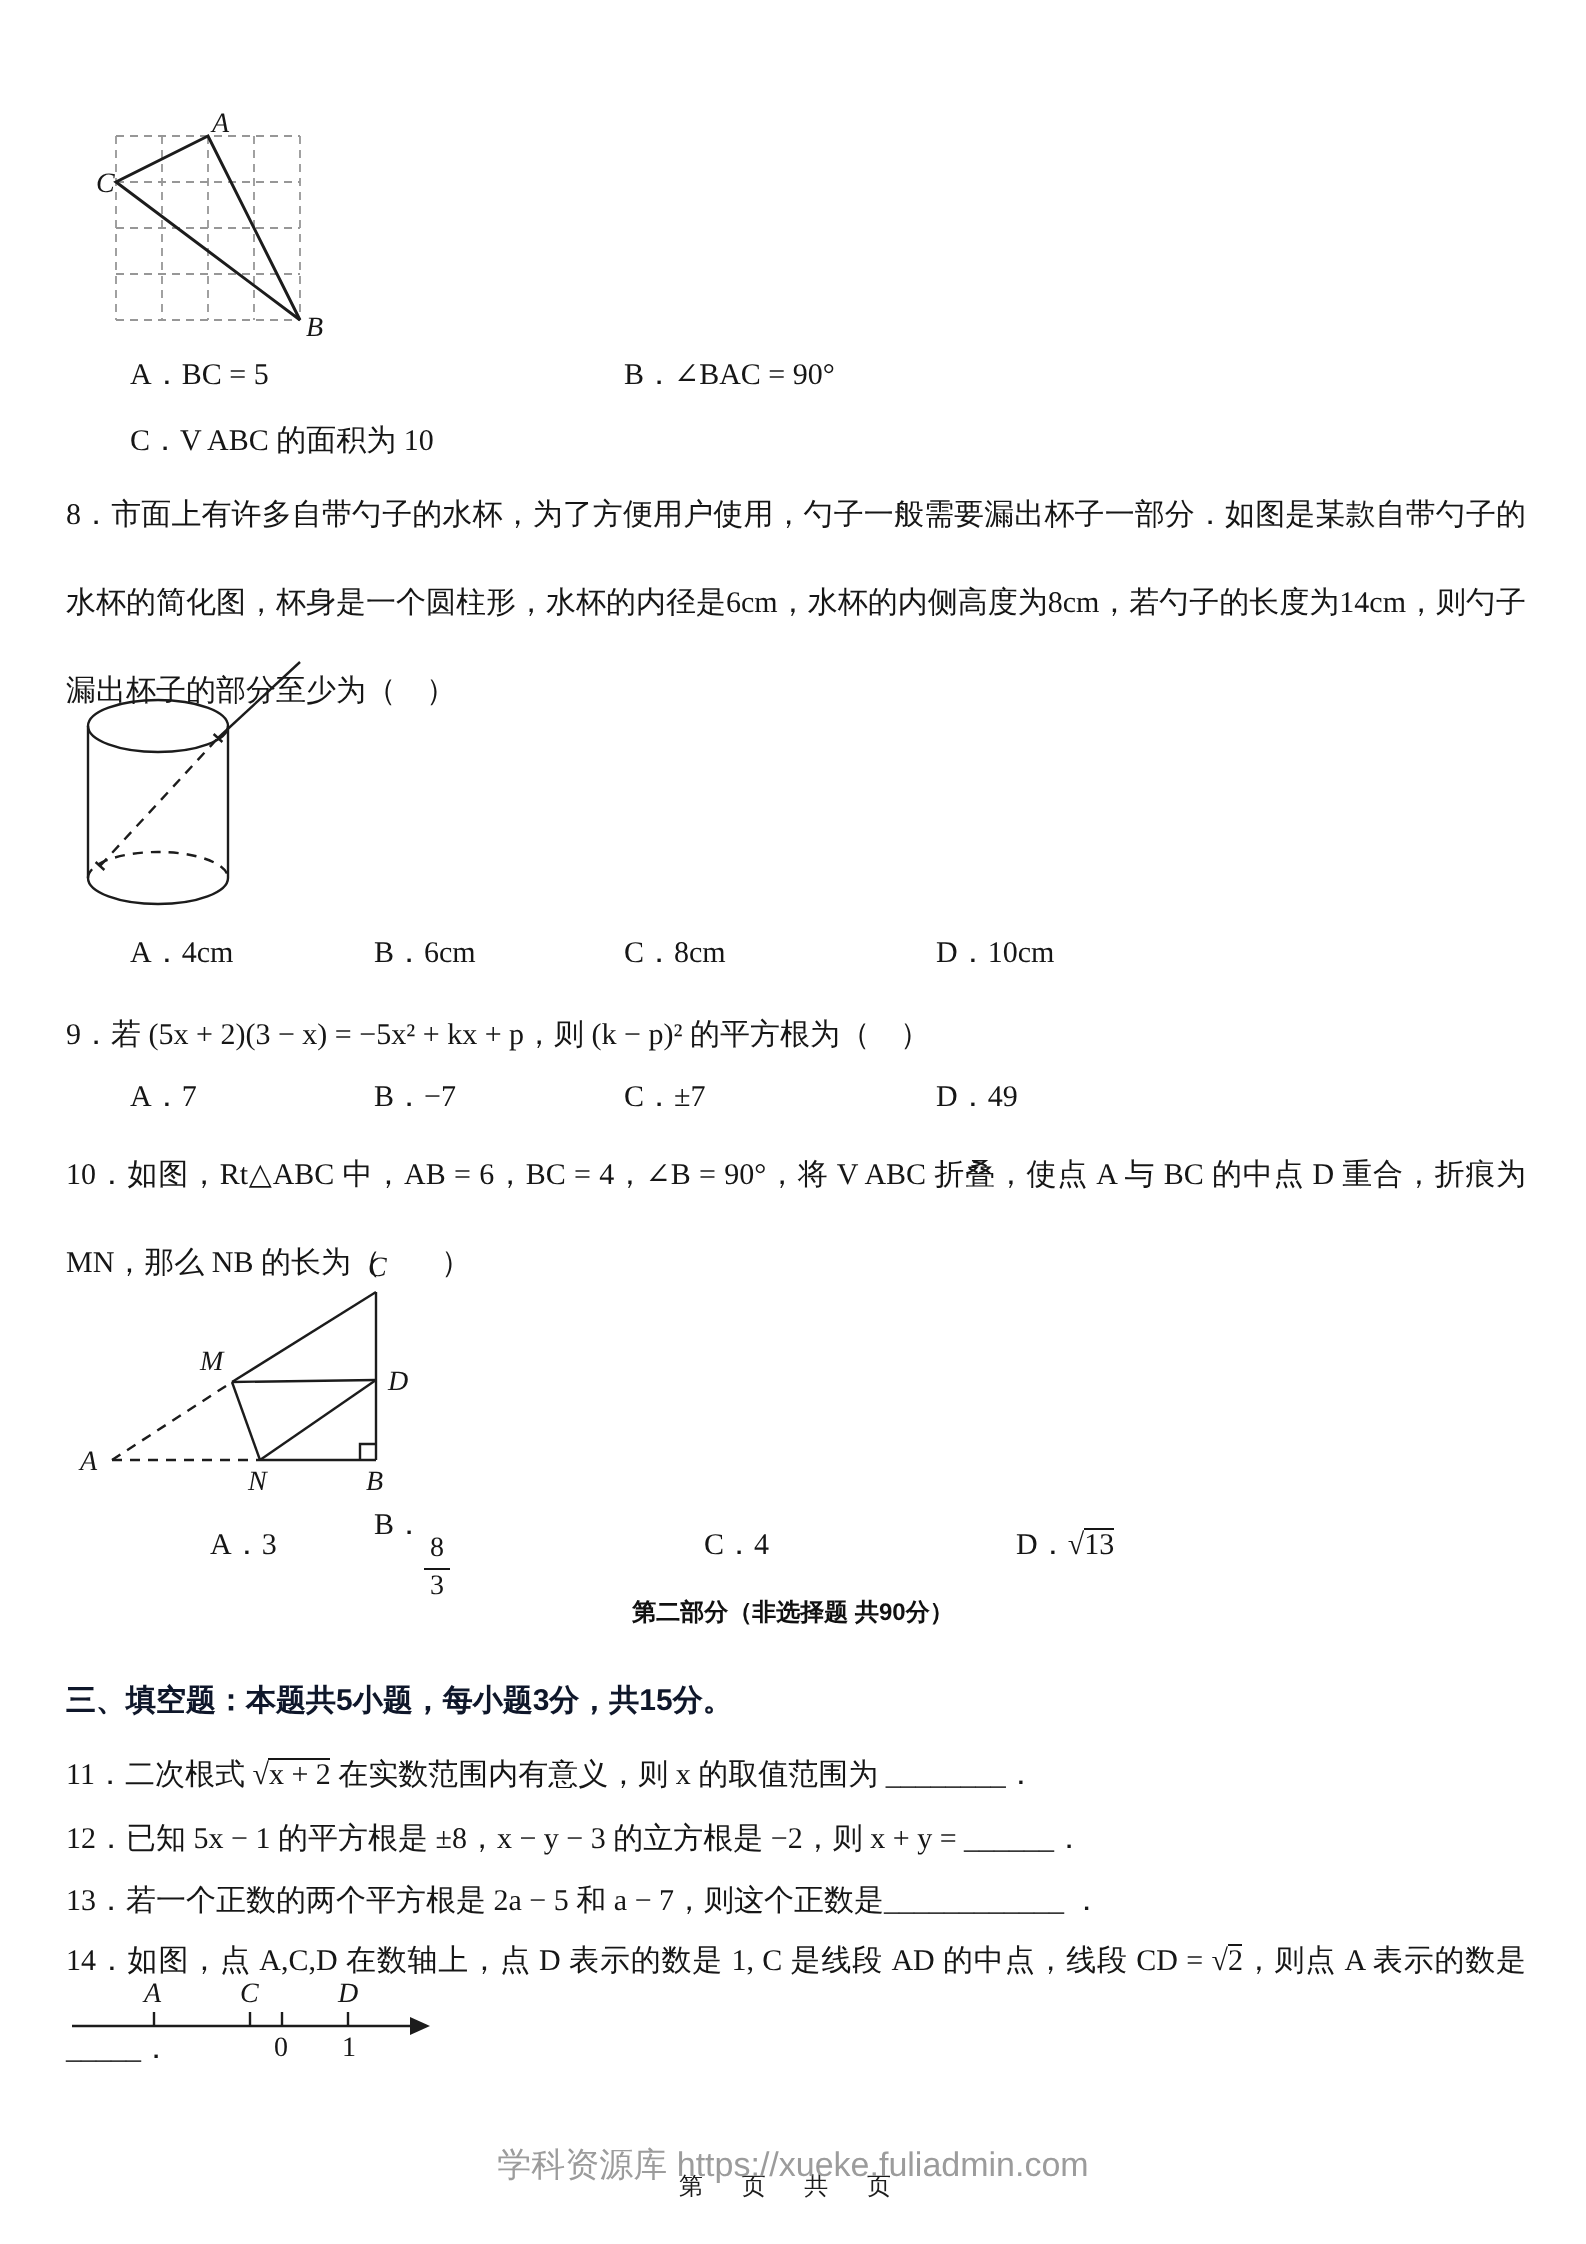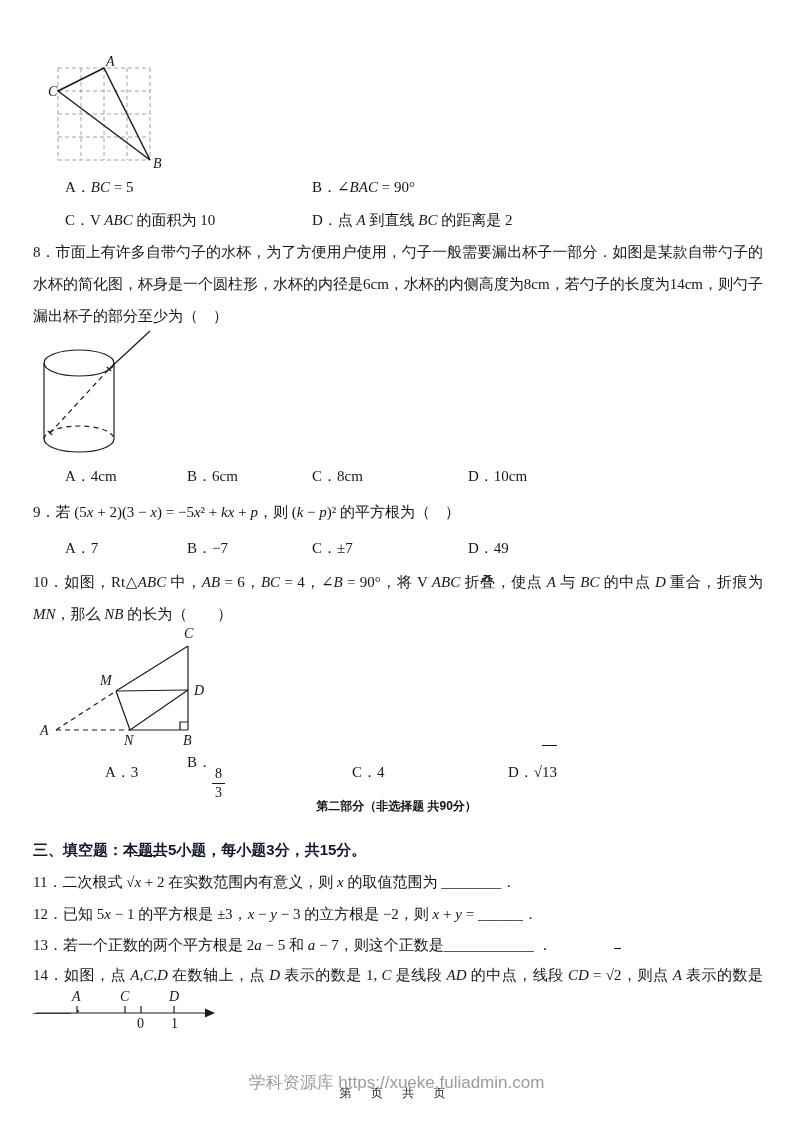--- a/index.html
+++ b/index.html
@@ -1,24 +1,24 @@
 <!DOCTYPE html>
 <html><head>
 <meta charset="utf-8">
 <style>
   html,body{margin:0;padding:0;background:#ffffff;}
   .page{position:relative;width:793px;height:1122px;background:#ffffff;color:#161616;
         font-family:"Liberation Serif","DejaVu Serif",serif;overflow:hidden;}
   .abs{position:absolute;}
-  .para{left:33px;width:730px;font-size:15px;line-height:32px;text-align:justify;}
+  .para{left:33px;width:730px;font-size:15px;line-height:44px;text-align:justify;}
   .optrow{left:0;width:793px;height:26px;font-size:15px;}
   .opt{position:absolute;white-space:nowrap;}
   .o1{left:65px}.o2{left:187px}.o3{left:312px}.o4{left:468px}
-  .v{font-style:italic;}
-  .ol{border-top:1.2px solid #161616;padding-top:18px;}
+  .v{}
+  .ol{border-top:1.2px solid #161616;padding-top:0;}
   .h1{left:0;width:793px;text-align:center;font-family:"Liberation Sans","DejaVu Sans",sans-serif;
       font-weight:bold;font-size:12px;color:#111;}
   .h2{font-family:"Liberation Sans","DejaVu Sans",sans-serif;font-weight:bold;font-size:15px;color:#0f172a;}
   .watermark{left:0;width:793px;text-align:center;color:#9c9c9c;
              font-family:"Liberation Sans","DejaVu Sans",sans-serif;font-size:17px;}
   .pagefooter{left:0;width:793px;text-align:center;font-size:12px;letter-spacing:8px;
               font-family:"Liberation Sans","DejaVu Sans",sans-serif;color:#1c1c1c;}
   .frac{display:inline-flex;flex-direction:column;text-align:center;vertical-align:-11px;
         font-size:14px;line-height:1.25;}
   .frac .fnum{border-bottom:1px solid #161616;padding:0 3px;}
@@ -53,21 +53,20 @@
     <text class="lbl" x="0" y="40">C</text>
     <text class="lbl" x="105" y="112">B</text>
   </svg>
 
   <div class="abs optrow" style="top:178px">
     <span class="opt o1"><span>A．</span><span class="v">BC</span><span> = 5</span></span>
     <span class="opt o3"><span>B．∠</span><span class="v">BAC</span><span> = 90°</span></span>
   </div>
   <div class="abs optrow" style="top:211px">
     <span class="opt o1"><span>C．V </span><span class="v">ABC</span><span> 的面积为 10</span></span>
-    <span class="opt o3"><span>D．点 </span><span class="v">A</span><span> 到直线 </span><span class="v">BC</span><span> 的距离是 2</span></span>
   </div>
 
   <div class="abs para" style="top:236px"><span>8．市面上有许多自带勺子的水杯，为了方便用户使用，勺子一般需要漏出杯子一部分．如图是某款自带勺子的水杯的简化图，杯身是一个圆柱形，水杯的内径是6cm，水杯的内侧高度为8cm，若勺子的长度为14cm，则勺子漏出杯子的部分至少为（　）</span></div>
 
   <svg class="abs" style="left:36px;top:327px" width="155" height="140" viewBox="0 0 155 140">
     <ellipse class="fig-thin" cx="43" cy="36" rx="35" ry="13"></ellipse>
     <line class="fig-thin" x1="8" y1="36" x2="8" y2="112"></line>
     <line class="fig-thin" x1="78" y1="36" x2="78" y2="112"></line>
     <path class="fig-thin" d="M 8,112 A 35,13 0 0 0 78,112"></path>
     <path class="fig-thin dash" d="M 8,112 A 35,13 0 0 1 78,112"></path>
@@ -120,21 +119,21 @@
         </span></span>
     <span class="opt o3 vshift">C．4</span>
     <span class="opt o4 vshift"><span>D．</span><span>√</span><span class="ol">13</span></span>
   </div>
 
   <div class="abs h1" style="top:798px">第二部分（非选择题 共90分）</div>
 
   <div class="abs h2" style="left:33px;top:841px">三、填空题：本题共5小题，每小题3分，共15分。</div>
 
   <div class="abs para" style="top:866px"><span>11．二次根式 </span><span>√</span><span class="ol v">x</span><span class="ol"> + 2</span><span> 在实数范围内有意义，则 </span><span class="v">x</span><span> 的取值范围为 </span><span>________</span><span>．</span></div>
-  <div class="abs para" style="top:898px"><span>12．已知 5</span><span class="v">x</span><span> − 1 的平方根是 ±3，</span><span class="v">x</span><span> − </span><span class="v">y</span><span> − 3 的立方根是 −2，则 </span><span class="v">x</span><span> + </span><span class="v">y</span><span> = </span><span>______</span><span>．</span></div>
+  <div class="abs para" style="top:898px"><span>12．已知 5</span><span class="v">x</span><span> − 1 的平方根是 ±8，</span><span class="v">x</span><span> − </span><span class="v">y</span><span> − 3 的立方根是 −2，则 </span><span class="v">x</span><span> + </span><span class="v">y</span><span> = </span><span>______</span><span>．</span></div>
   <div class="abs para" style="top:929px"><span>13．若一个正数的两个平方根是 2</span><span class="v">a</span><span> − 5 和 </span><span class="v">a</span><span> − 7，则这个正数是</span><span>____________</span><span> ．</span></div>
   <div class="abs para" style="top:959px"><span>14．如图，点 </span><span class="v">A</span><span>,</span><span class="v">C</span><span>,</span><span class="v">D</span><span> 在数轴上，点 </span><span class="v">D</span><span> 表示的数是 1, </span><span class="v">C</span><span> 是线段 </span><span class="v">AD</span><span> 的中点，线段 </span><span class="v">CD</span><span> = </span><span>√</span><span class="ol">2</span><span>，则点 </span><span class="v">A</span><span> 表示的数是</span><span>_____</span><span>．</span></div>
 
   <svg class="abs" style="left:30px;top:988px" width="200" height="44" viewBox="0 0 200 44">
     <line class="fig-thin" x1="6" y1="25" x2="177" y2="25"></line>
     <polygon points="175,20.5 185,25 175,29.5" fill="#1c1c1c"></polygon>
     <line class="fig-thin" x1="47" y1="18" x2="47" y2="25"></line>
     <line class="fig-thin" x1="95" y1="18" x2="95" y2="25"></line>
     <line class="fig-thin" x1="111" y1="18" x2="111" y2="25"></line>
     <line class="fig-thin" x1="144" y1="18" x2="144" y2="25"></line>

